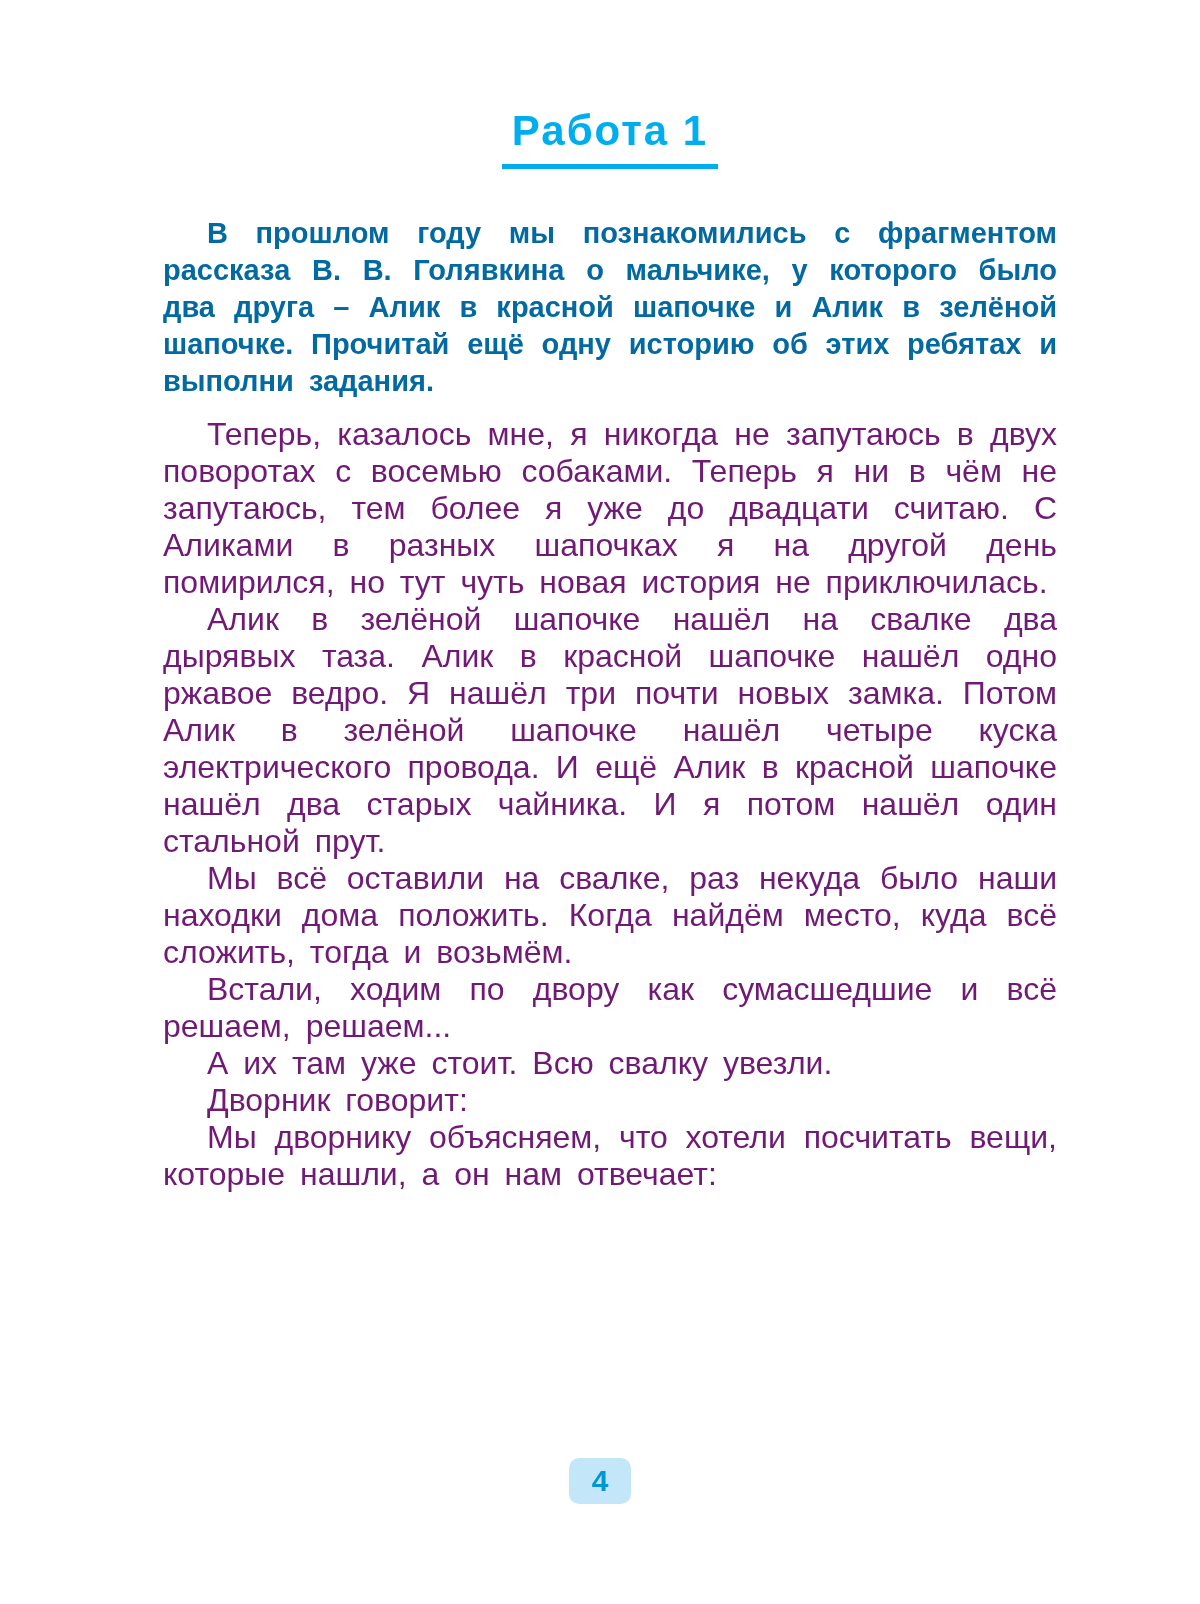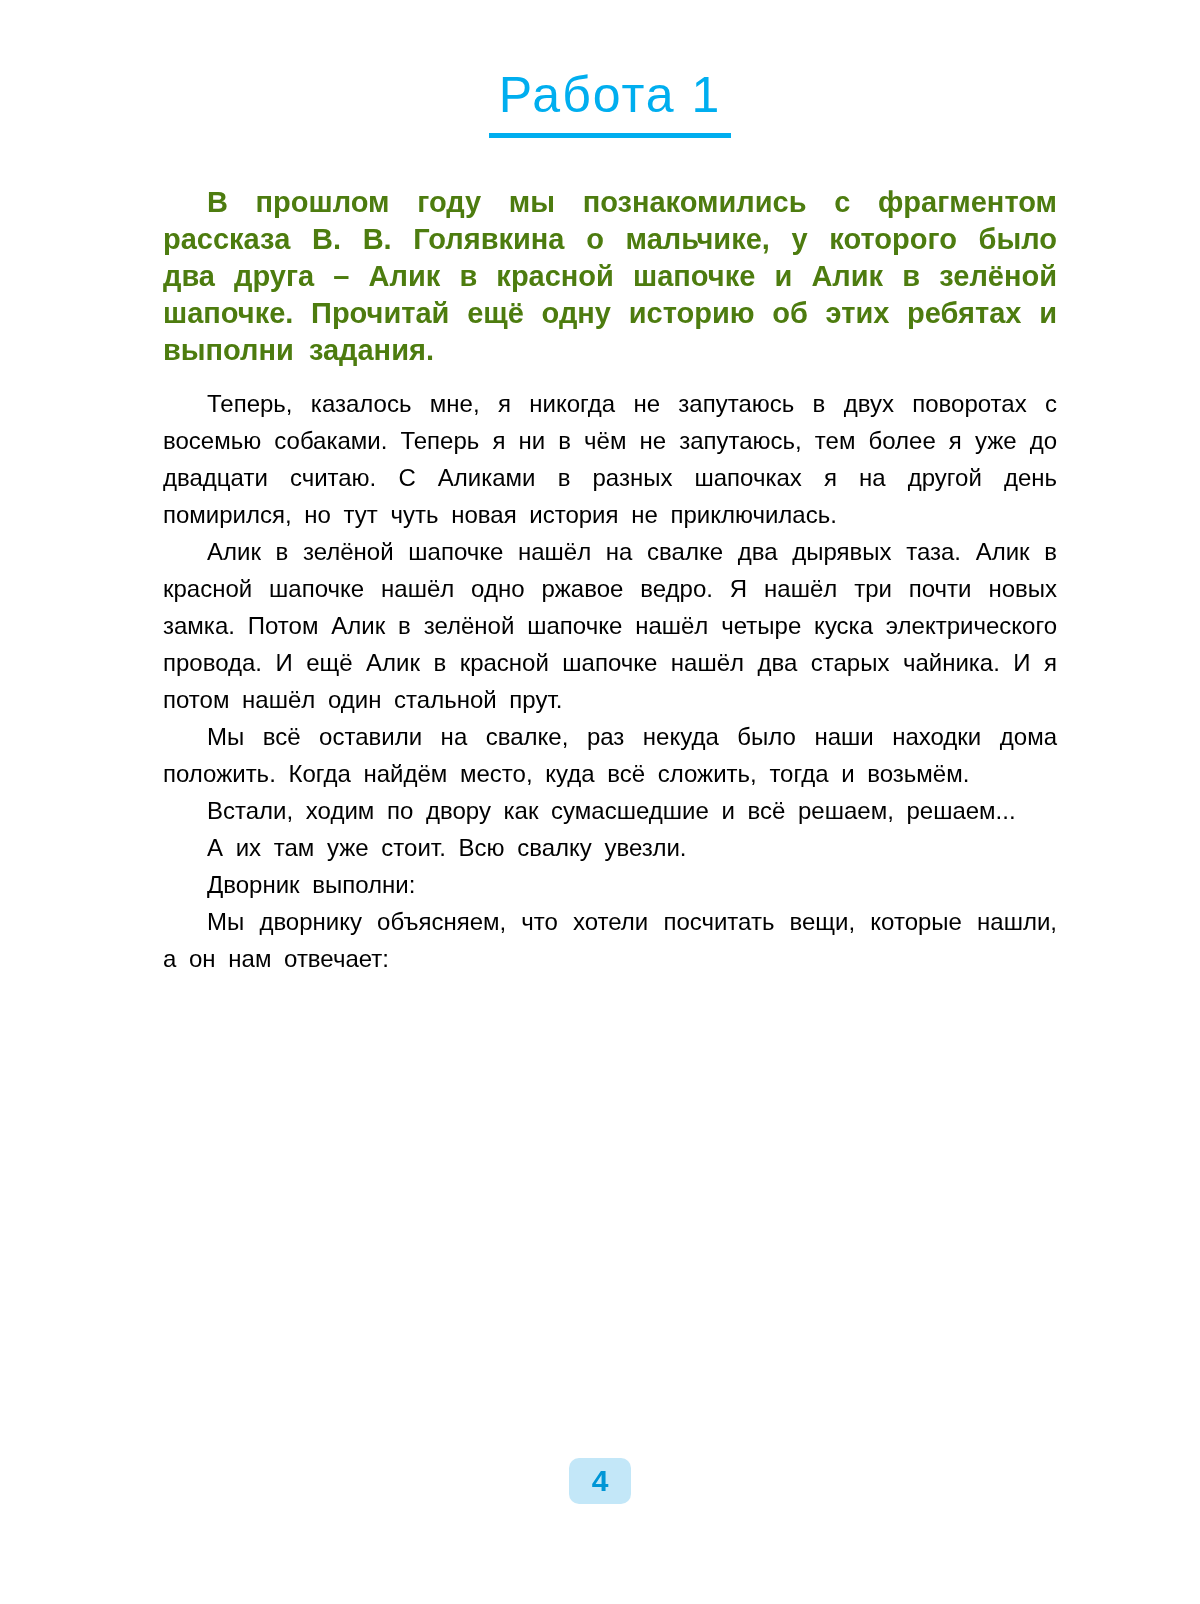--- a/index.html
+++ b/index.html
@@ -18,39 +18,40 @@
     padding: 66px 143px 0 163px;
     position: relative;
   }
   .title-wrap {
     text-align: center;
     margin-bottom: 46px;
   }
   .page-title {
     display: inline-block;
     color: #00aeef;
-    font-size: 50px;
-    font-weight: normal;
+    font-size: 42px;
+    font-weight: bold;
     letter-spacing: 2px;
     border-bottom: 5px solid #00aeef;
     padding: 0 10px 9px 10px;
+    margin-top: 41px;
   }
   .intro {
     font-weight: bold;
-    color: #4d7c0f;
+    color: #0369a1;
     font-size: 29px;
     line-height: 37px;
     text-align: justify;
     text-indent: 44px;
     word-spacing: 7px;
     margin-bottom: 16px;
   }
   .story p {
-    color: #000000;
-    font-size: 24px;
+    color: #701a75;
+    font-size: 32px;
     line-height: 37px;
     text-align: justify;
     text-indent: 44px;
     word-spacing: 6px;
   }
   .page-number-badge {
     position: absolute;
     left: 50%;
     bottom: 100px;
     transform: translateX(-50%);
@@ -77,19 +78,19 @@
   </div>
 
   <div class="intro">В прошлом году мы познакомились с фрагментом рассказа В. В. Голявкина о мальчике, у которого было два друга – Алик в красной шапочке и Алик в зелёной шапочке. Прочитай ещё одну историю об этих ребятах и выполни задания.</div>
 
   <div class="story">
     <p>Теперь, казалось мне, я никогда не запутаюсь в двух поворотах с восемью собаками. Теперь я ни в чём не запутаюсь, тем более я уже до двадцати считаю. С Аликами в разных шапочках я на другой день помирился, но тут чуть новая история не приключилась.</p>
     <p>Алик в зелёной шапочке нашёл на свалке два дырявых таза. Алик в красной шапочке нашёл одно ржавое ведро. Я нашёл три почти новых замка. Потом Алик в зелёной шапочке нашёл четыре куска электрического провода. И ещё Алик в красной шапочке нашёл два старых чайника. И я потом нашёл один стальной прут.</p>
     <p>Мы всё оставили на свалке, раз некуда было наши находки дома положить. Когда найдём место, куда всё сложить, тогда и возьмём.</p>
     <p>Встали, ходим по двору как сумасшедшие и всё решаем, решаем...</p>
     <p>А их там уже стоит. Всю свалку увезли.</p>
-    <p>Дворник выполни:</p>
+    <p>Дворник говорит:</p>
     <p>Мы дворнику объясняем, что хотели посчитать вещи, которые нашли, а он нам отвечает:</p>
   </div>
 
   <div class="page-number-badge">4</div>
 
 </div>
 
 </body></html>

